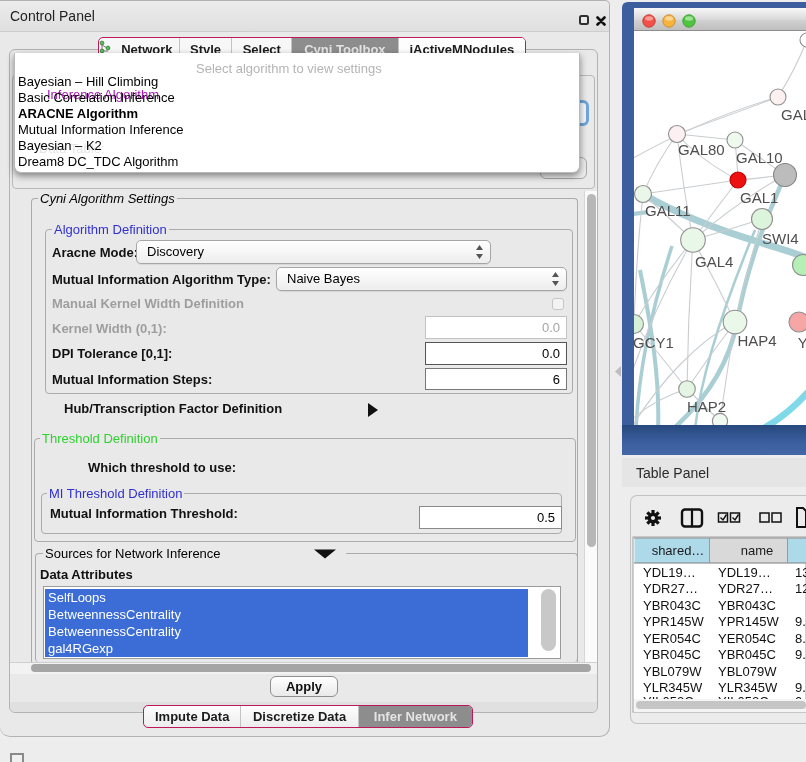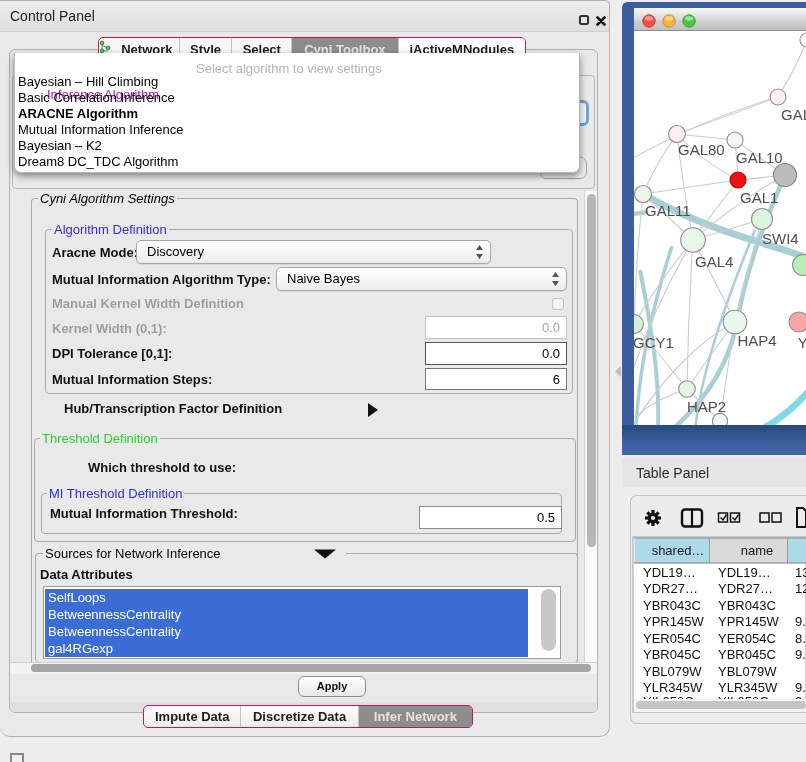--- a/index.html
+++ b/index.html
@@ -44,21 +44,21 @@
 
 #datalist { position:absolute; left:43px; top:585px; width:518px; height:73px;
   border:1px solid #9a9a9a; background:#fff; overflow:hidden; }
 #datalist .row { position:absolute; left:1px; width:483px; height:17px;
   background:#3c6cd6; color:#fff; font-size:13px; line-height:17px; padding-left:3px; }
 
 .sb-v { position:absolute; background:#fafafa; border-left:1px solid #d6d6d6; }
 .sb-thumb { position:absolute; background:#b7b7b7; border-radius:6px; }
 #apply { position:absolute; left:270px; top:675px; width:68px; height:21px;
   background:linear-gradient(#ffffff,#e9e9e9); border:1px solid #8f8f8f; border-radius:6px;
-  font-size:11px; color:#111; text-align:center; line-height:19px; font-weight:bold;margin-left:28px; }
+  font-size:13px; color:#111; text-align:center; line-height:19px; font-weight:bold; }
 #tp-bar { position:absolute; left:622px; top:458px; width:184px; height:29px; background:#e5e5e5; }
 #tp-bar .t { position:absolute; left:14px; top:7px; font-size:14px; color:#2b2b2b; }
 #tp-box { position:absolute; left:630px; top:495px; width:176px; height:229px;
   background:#ececec; border:1px solid #c2c2c2; border-radius:7px 0 0 7px; border-right:none; }
 </style>
 </head>
 <body>
 <div id="cp">
   <div id="cp-title">
     <span class="t">Control Panel</span>

